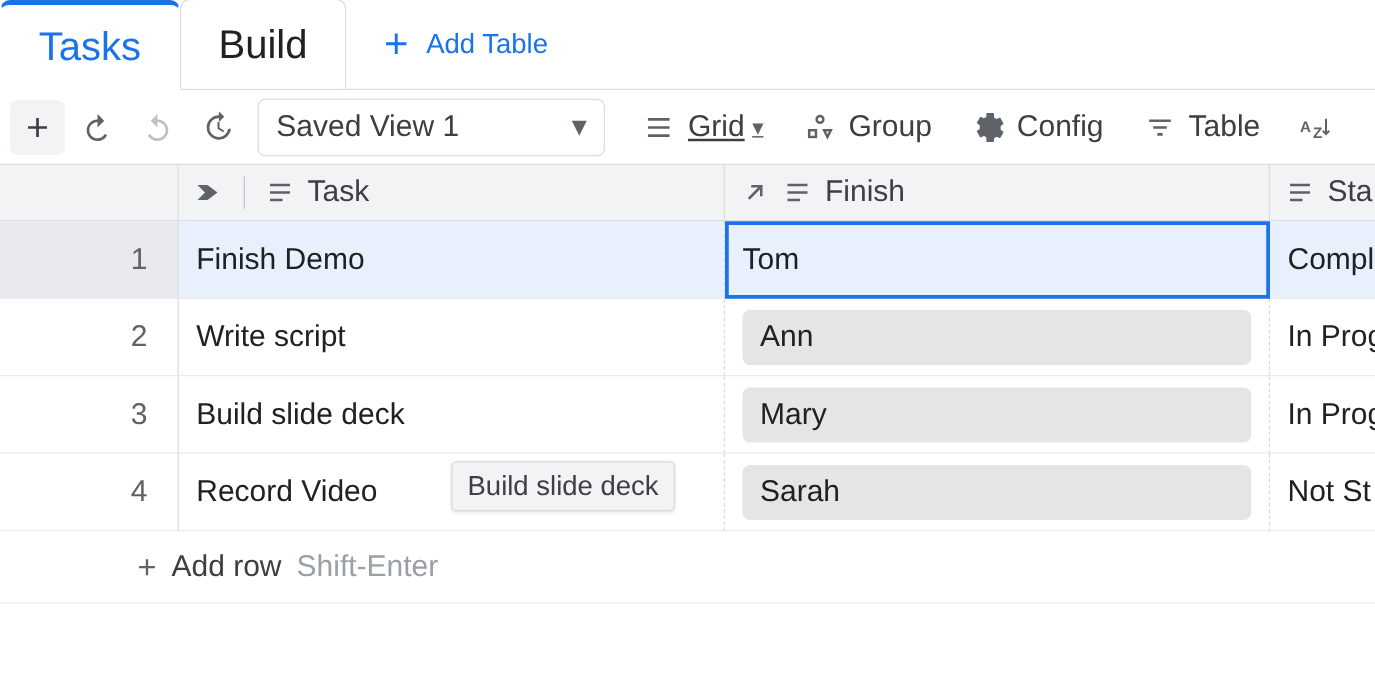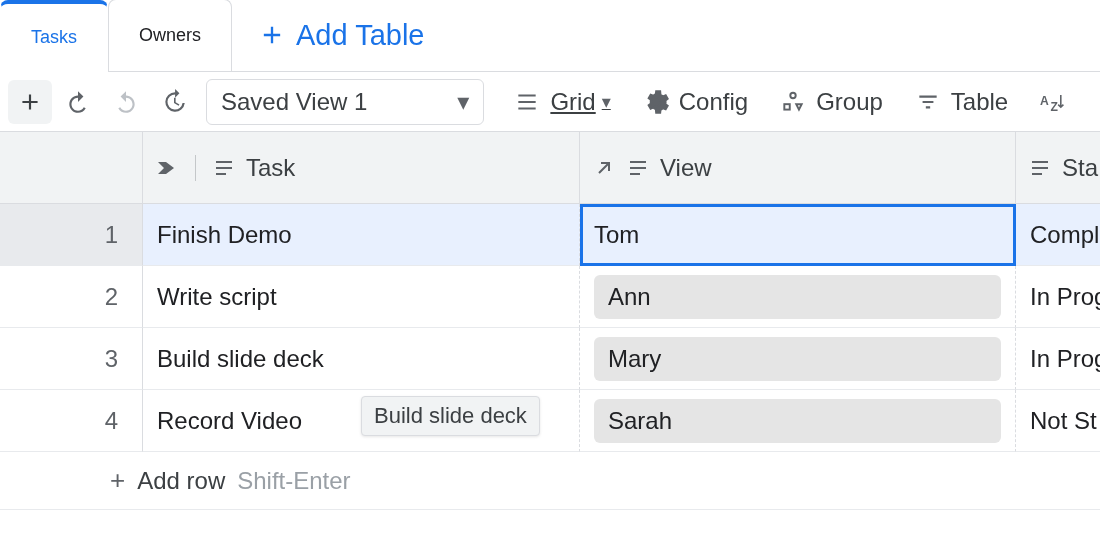--- a/index.html
+++ b/index.html
@@ -17,21 +17,21 @@
     display: flex;
     align-items: flex-end;
     height: 72px;
     border-bottom: 1px solid #dadce0;
   }
   .tab {
     height: 72px;
     display: flex;
     align-items: center;
     padding: 0 30px;
-    font-size: 18px;
+    font-size: 32px;
     cursor: pointer;
     position: relative;
     border: 1px solid transparent;
     border-bottom: none;
   }
   .tab.active {
     color: #1a73e8;
     font-weight: 500;
     border-top: 4px solid #1a73e8;
     background:#fff;
@@ -47,21 +47,21 @@
     border-bottom: none;
     background: #fff;
     border-top-left-radius:8px;
     border-top-right-radius:8px;
   }
   .add-table {
     display: flex;
     align-items: center;
     gap: 10px;
     color: #1a73e8;
-    font-size: 29px;
+    font-size: 22px;
     font-weight: 500;
     padding: 0 26px;
     height: 72px;
     cursor: pointer;
   }
   .add-table svg { width: 28px; height: 28px; }
 
   
   .toolbar {
     display: flex;
@@ -123,21 +123,21 @@
     font-size: 24px;
   }
   .hdr {
     background: #f1f3f4;
     border-bottom: 1px solid #dadce0;
     border-right: 1px solid #dadce0;
     display: flex;
     align-items: center;
     gap: 10px;
     padding: 0 12px;
-    height: 72px;
+    height: 45px;
     color:#3c4043;
     font-weight:400;
   }
   .hdr.rownum { justify-content:flex-end; padding-right:20px; }
   .hdr svg { width:24px; height:24px; color:#5f6368; }
 
   .cell {
     height: 62px;
     border-bottom: 1px solid #e8eaed;
     display: flex;
@@ -204,21 +204,21 @@
   }
 </style>
 </head>
 <body>
 
 <div class="tabs-row">
   <div class="tab active">
     <span>Tasks</span>
   </div>
   <div class="tab inactive">
-    <span>Owners</span>
+    <span>Build</span>
   </div>
   <div class="add-table">
     <svg viewBox="0 0 24 24">
         <path fill="currentColor" d="M11 5h2v6h6v2h-6v6h-2v-6H5v-2h6z"></path>
       </svg>
     <span>Add Table</span>
   </div>
 </div>
 
 <div class="toolbar">
@@ -247,36 +247,36 @@
     <span>Saved View 1</span>
     <span class="caret">▾</span>
   </div>
 
   <div class="toolbar-text-btn" style="margin-left:12px;text-decoration:underline;">
     <svg viewBox="0 0 24 24">
         <path stroke="currentColor" stroke-width="2" d="M4 6h16M4 12h16M4 18h16"></path>
       </svg>
     <span>Grid</span>
     <span class="caret-small">▾</span>
-  </div>
-
-  <div class="toolbar-text-btn">
-    <svg viewBox="0 0 24 24">
-        <path fill="currentColor" d="M12 8a4 4 0 1 0 0 8 4 4 0 0 0 0-8zm9 4a7.9 7.9 0 0 0-.1-1.3l2.1-1.6-2-3.5-2.5 1a8 8 0 0 0-2.2-1.3L16 2h-4l-.3 2.7a8 8 0 0 0-2.2 1.3l-2.5-1-2 3.5 2.1 1.6A7.9 7.9 0 0 0 7 12c0 .4 0 .9.1 1.3L5 14.9l2 3.5 2.5-1a8 8 0 0 0 2.2 1.3L12 22h4l.3-2.7a8 8 0 0 0 2.2-1.3l2.5 1 2-3.5-2.1-1.6c.1-.4.1-.9.1-1.3z" stroke="currentColor" stroke-width="1.5"></path>
-      </svg>
-    <span>Config</span>
   </div>
 
   <div class="toolbar-text-btn">
     <svg viewBox="0 0 24 24">
       <circle cx="12" cy="6" r="2.5" fill="none" stroke="currentColor" stroke-width="1.8"></circle>
       <rect x="4" y="14" width="5" height="5" fill="none" stroke="currentColor" stroke-width="1.8"></rect>
       <path d="M15 14 l5 0 l-2.5 5 z" fill="none" stroke="currentColor" stroke-width="1.8"></path>
     </svg>
     <span>Group</span>
+  </div>
+
+  <div class="toolbar-text-btn">
+    <svg viewBox="0 0 24 24">
+        <path fill="currentColor" d="M12 8a4 4 0 1 0 0 8 4 4 0 0 0 0-8zm9 4a7.9 7.9 0 0 0-.1-1.3l2.1-1.6-2-3.5-2.5 1a8 8 0 0 0-2.2-1.3L16 2h-4l-.3 2.7a8 8 0 0 0-2.2 1.3l-2.5-1-2 3.5 2.1 1.6A7.9 7.9 0 0 0 7 12c0 .4 0 .9.1 1.3L5 14.9l2 3.5 2.5-1a8 8 0 0 0 2.2 1.3L12 22h4l.3-2.7a8 8 0 0 0 2.2-1.3l2.5 1 2-3.5-2.1-1.6c.1-.4.1-.9.1-1.3z" stroke="currentColor" stroke-width="1.5"></path>
+      </svg>
+    <span>Config</span>
   </div>
 
   <div class="toolbar-text-btn">
     <svg viewBox="0 0 24 24">
         <path stroke="currentColor" stroke-width="2" d="M4 7h16M7 12h10M10 17h4"></path>
       </svg>
     <span>Table</span>
   </div>
 
   <div class="toolbar-text-btn" style="padding-right:0;">
@@ -301,21 +301,21 @@
       </svg>
     <span>Task</span>
   </div>
   <div class="hdr">
     <svg viewBox="0 0 24 24">
         <path fill="none" stroke="currentColor" stroke-width="2" d="M7 17L17 7M9 7h8v8"></path>
       </svg>
     <svg viewBox="0 0 24 24">
         <path stroke="currentColor" stroke-width="2" d="M4 6h16M4 12h16M4 18h10"></path>
       </svg>
-    <span>View</span>
+    <span>Finish</span>
   </div>
   <div class="hdr" style="border-right:none;">
     <svg viewBox="0 0 24 24">
         <path stroke="currentColor" stroke-width="2" d="M4 6h16M4 12h16M4 18h10"></path>
       </svg>
     <span>Sta</span>
   </div>
 
   <div class="cell rownum-cell" style="background:#e8eaed;">
     <span>1</span>

